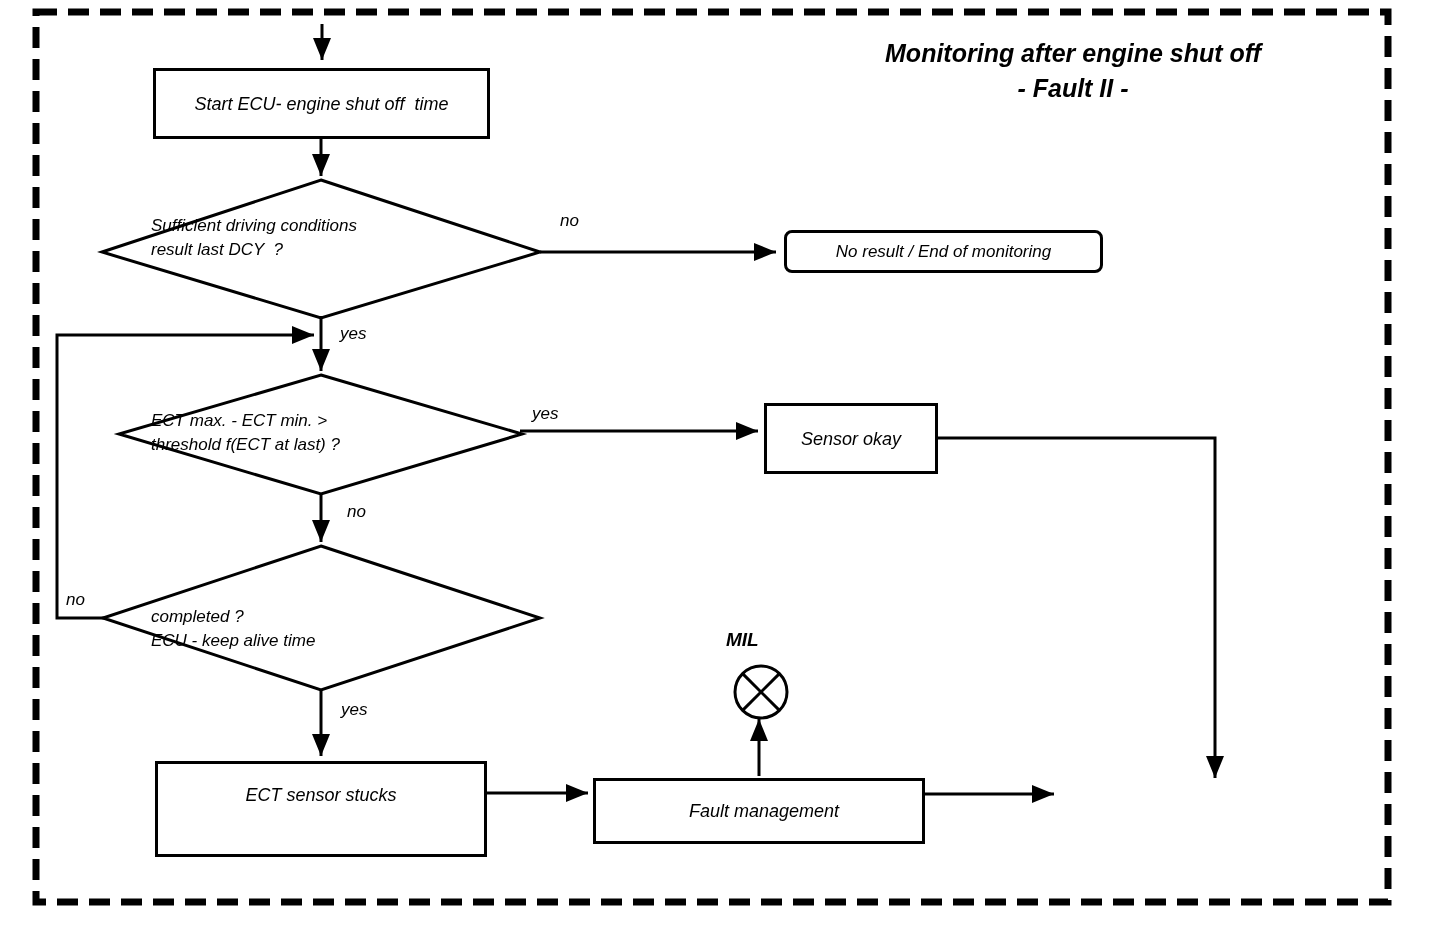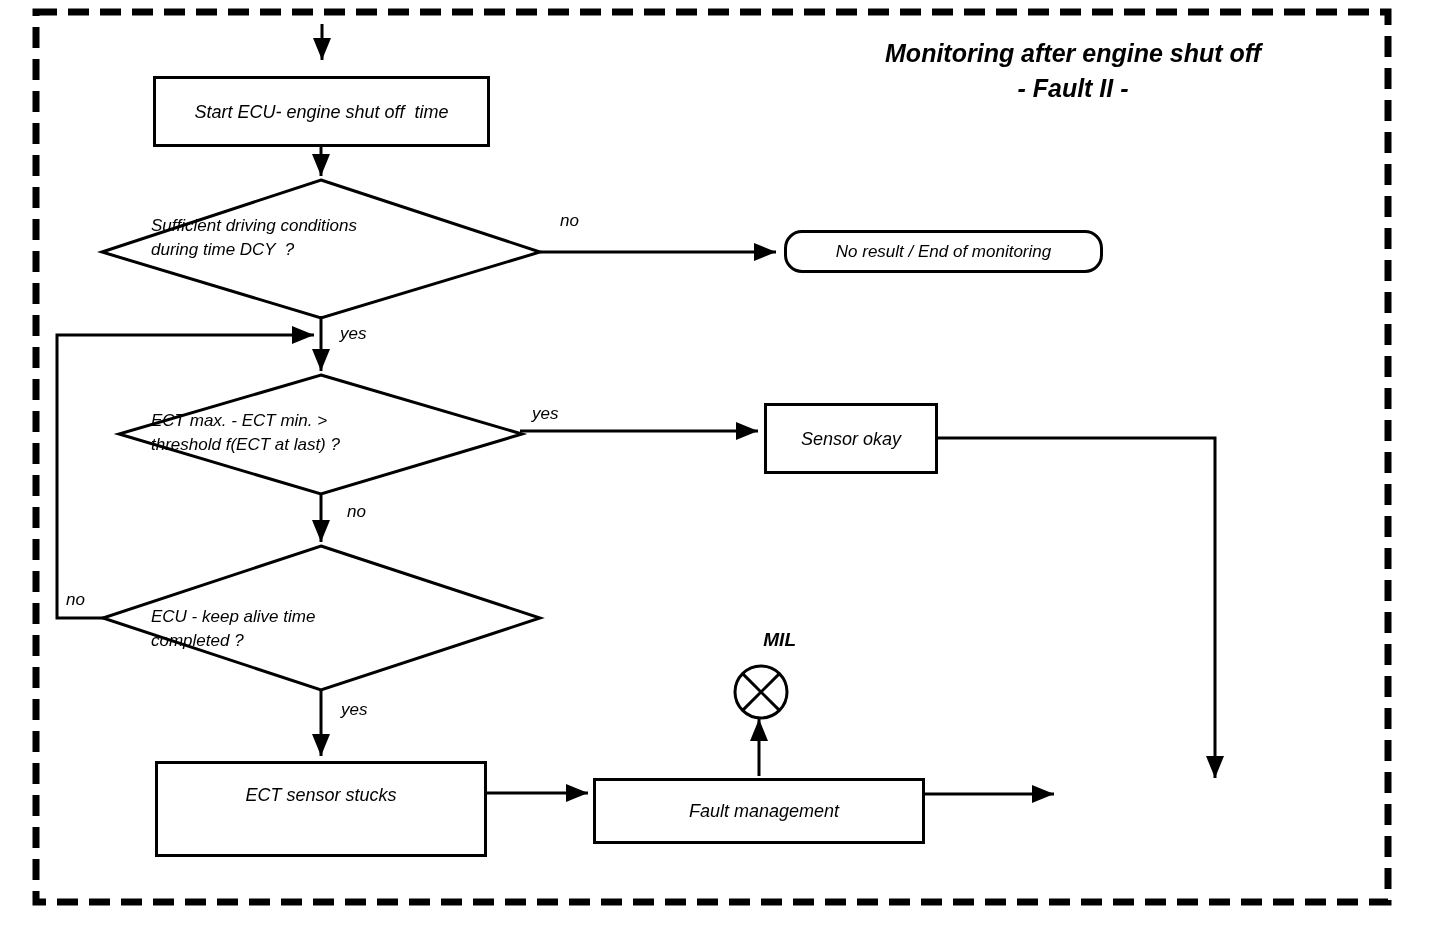--- a/index.html
+++ b/index.html
@@ -13,32 +13,32 @@
   }
   svg.layer{position:absolute;left:0;top:0;}
   .abs{position:absolute;box-sizing:border-box;}
   .txt{white-space:pre-wrap;font-style:italic;}
   .node-box{
     border:3px solid #000;
     background:#fff;
     display:flex;align-items:center;justify-content:center;
     text-align:center;font-size:18px;line-height:24px;
   }
-  .node-box.rounded{border-radius:18px;font-size:17px;}
+  .node-box.rounded{border-radius:8px;font-size:17px;}
   .node-box.top-align{align-items:flex-start;padding-top:19px;}
   .diamond-text{
     text-align:left;font-size:17px;line-height:24px;
   }
   .diamond-text span{display:block;}
   .edge-label{font-size:17px;line-height:18px;}
   .page-title{
     text-align:center;font-weight:bold;font-size:25px;line-height:35px;
   }
   .page-title span{display:block;}
-  .mil-label{font-weight:bold;font-size:19px;text-align:right;}
+  .mil-label{font-weight:bold;font-size:19px;text-align:left;}
 </style>
 </head>
 <body>
 
 <div class="canvas">
 
   <svg class="layer" width="1456" height="944" viewBox="0 0 1456 944">
     <defs>
       <marker id="ah" markerUnits="userSpaceOnUse" markerWidth="24" markerHeight="20" refX="22" refY="9" orient="auto">
         <path d="M0,0 L22,9 L0,18 Z" fill="#000"></path>
@@ -69,21 +69,21 @@
       <path d="M742.6,673.6 L779.4,710.4" stroke="#000" stroke-width="3"></path>
       <path d="M779.4,673.6 L742.6,710.4" stroke="#000" stroke-width="3"></path>
     </g>
   </svg>
 
   <div class="abs page-title" style="left:790px;top:36px;width:566px;">
     <span class="txt">Monitoring after engine shut off</span>
     <span class="txt">- Fault II -</span>
   </div>
 
-  <div class="abs node-box" style="left:153px;top:76px;width:337px;height:71px;">
+  <div class="abs node-box" style="left:153px;top:68px;width:337px;height:71px;">
     <span class="txt">Start ECU- engine shut off  time</span>
   </div>
 
   <div class="abs node-box rounded" style="left:784px;top:230px;width:319px;height:43px;">
     <span class="txt">No result / End of monitoring</span>
   </div>
 
   <div class="abs node-box" style="left:764px;top:403px;width:174px;height:71px;justify-content:center;">
     <span class="txt">Sensor okay</span>
   </div>
@@ -92,31 +92,31 @@
     <span class="txt">ECT sensor stucks</span>
   </div>
 
   <div class="abs node-box" style="left:593px;top:778px;width:332px;height:66px;padding-left:10px;">
     <span class="txt">Fault management</span>
   </div>
 
 
   <div class="abs diamond-text" style="left:151px;top:214px;width:340px;">
     <span class="txt">Sufficient driving conditions</span>
-    <span class="txt">during time DCY  ?</span>
+    <span class="txt">result last DCY  ?</span>
   </div>
 
   <div class="abs diamond-text" style="left:151px;top:409px;width:340px;">
     <span class="txt">ECT max. - ECT min. &gt;</span>
     <span class="txt">threshold f(ECT at last) ?</span>
   </div>
 
   <div class="abs diamond-text" style="left:151px;top:605px;width:340px;">
+    <span class="txt">completed ?</span>
     <span class="txt">ECU - keep alive time</span>
-    <span class="txt">completed ?</span>
   </div>
 
   <div class="abs edge-label txt" style="left:560px;top:212px;">no</div>
   <div class="abs edge-label txt" style="left:340px;top:325px;">yes</div>
   <div class="abs edge-label txt" style="left:532px;top:405px;">yes</div>
   <div class="abs edge-label txt" style="left:347px;top:503px;">no</div>
   <div class="abs edge-label txt" style="left:66px;top:591px;">no</div>
   <div class="abs edge-label txt" style="left:341px;top:701px;">yes</div>
 
   <div class="abs mil-label txt" style="left:726px;top:629px;width:70px;">MIL</div>

